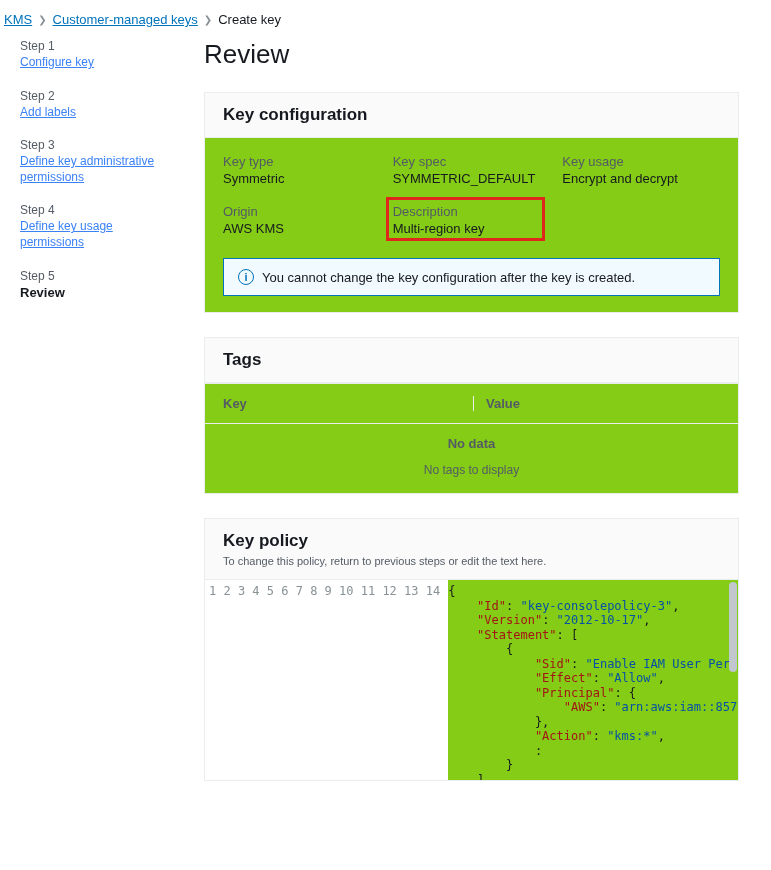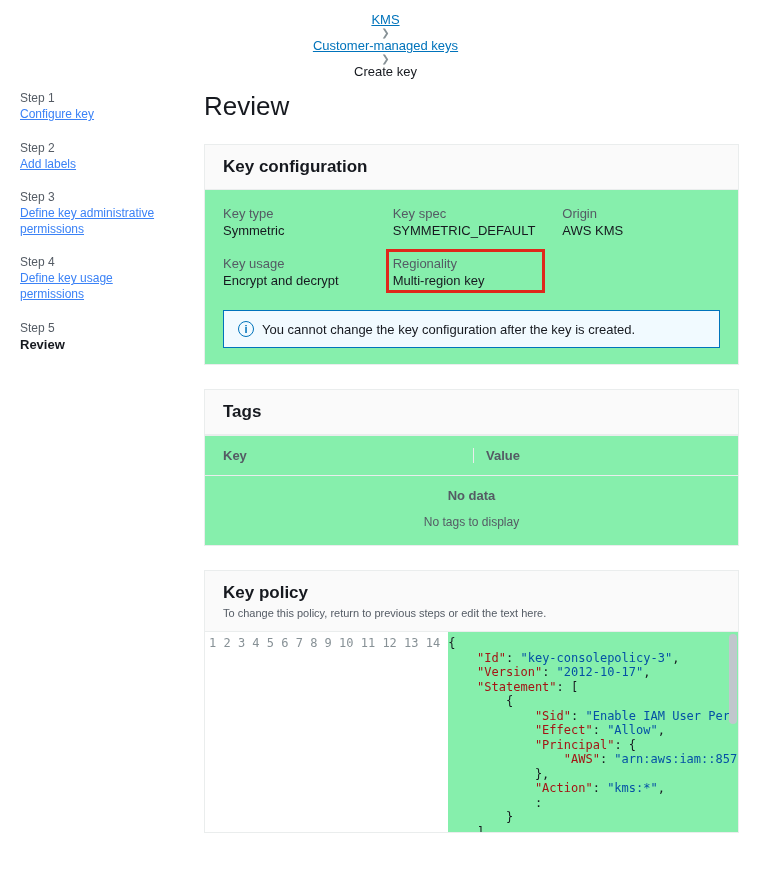--- a/index.html
+++ b/index.html
@@ -11,21 +11,21 @@
     width: 771px;
   }
   a { color: #0073bb; text-decoration: none; }
 
   
   .breadcrumb {
     padding: 12px 4px 8px;
     font-size: 13px;
     display: flex;
     align-items: center;
-    flex-direction: column;
+    gap: 6px;
   }
   .breadcrumb a { text-decoration: underline; }
   .bc-sep { color: #879196; font-size: 10px; }
 
   .layout { display: flex; }
 
   
   .steps {
     width: 190px;
     padding: 4px 20px 0;
@@ -52,21 +52,21 @@
   .main {
     flex: 1;
     padding: 0 32px 0 14px;
   }
   h1.page-title { font-size: 26px; font-weight: 400; margin: 4px 0 22px; }
 
   
   .panel {
     border: 1px solid #eaeded;
     margin-bottom: 24px;
-    background: #86efac;
+    background: #84cc16;
   }
   .panel-header {
     padding: 12px 18px;
     border-bottom: 1px solid #eaeded;
     background: #fafafa;
     font-size: 17px;
     font-weight: 700;
   }
   .panel-body { padding: 10px 18px 16px; }
 
@@ -208,29 +208,29 @@
         <div class="kv-grid">
           <div class="kv">
             <div class="kv-label">Key type</div>
             <div class="kv-value">Symmetric</div>
           </div>
           <div class="kv">
             <div class="kv-label">Key spec</div>
             <div class="kv-value">SYMMETRIC_DEFAULT</div>
           </div>
           <div class="kv">
+            <div class="kv-label">Key usage</div>
+            <div class="kv-value">Encrypt and decrypt</div>
+          </div>
+          <div class="kv">
             <div class="kv-label">Origin</div>
             <div class="kv-value">AWS KMS</div>
           </div>
-          <div class="kv">
-            <div class="kv-label">Key usage</div>
-            <div class="kv-value">Encrypt and decrypt</div>
-          </div>
           <div class="kv highlight">
-            <div class="kv-label">Regionality</div>
+            <div class="kv-label">Description</div>
             <div class="kv-value">Multi-region key</div>
           </div>
         </div>
       </div>
       <div class="info-box">
         <span class="info-icon">i</span>
         <span>You cannot change the key configuration after the key is created.</span>
       </div>
     </div>
 

